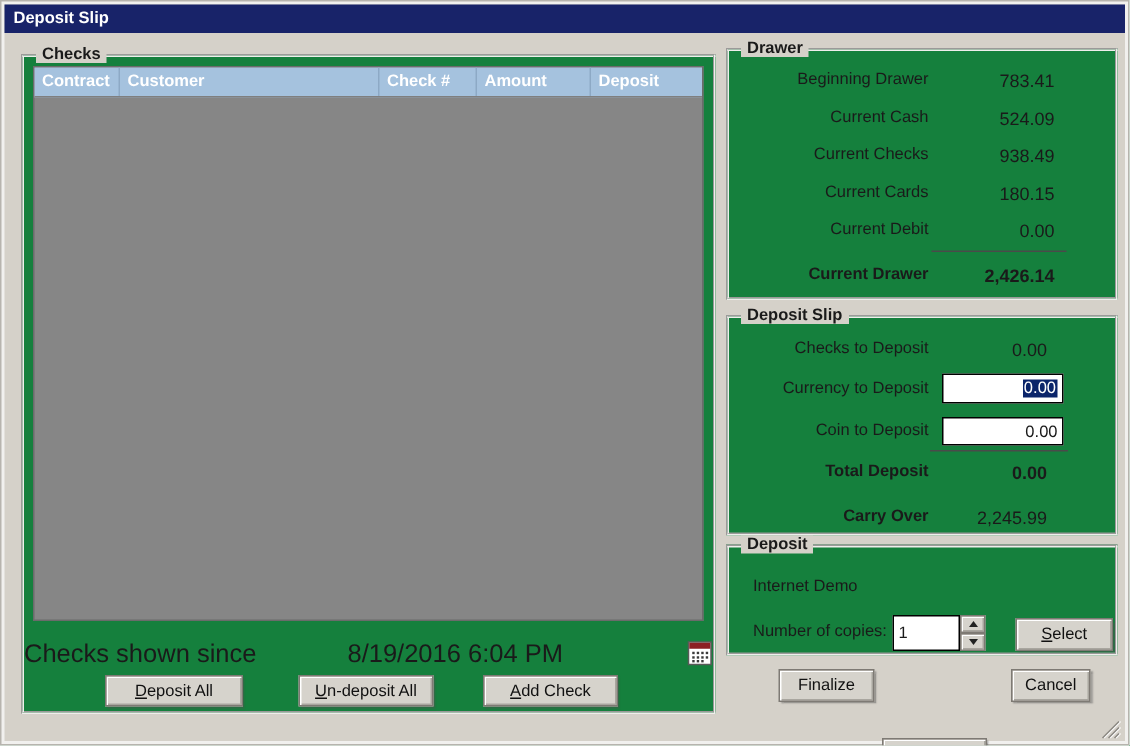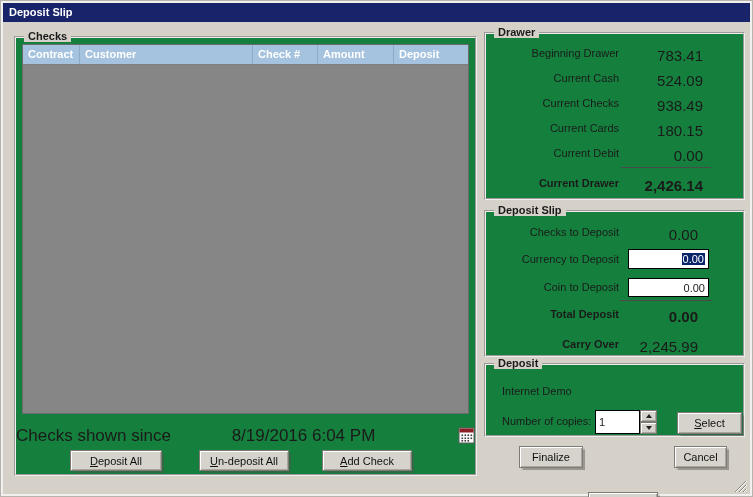--- a/index.html
+++ b/index.html
@@ -74,21 +74,21 @@
     border: 1px solid #7e7a74;
     box-shadow: inset 1px 1px 0 #ffffff, inset -1px -1px 0 #a9a69f, 1.5px 1.5px 1px rgba(80,80,80,0.45);
     font-family: "Liberation Sans", sans-serif; font-size: 11px;
     display: flex; align-items: center; justify-content: center;
     cursor: default; white-space: nowrap;
   }
   u { text-decoration: underline; }
 
   
   .rlabel { position: absolute; right: 124px; font-size: 11px; white-space: nowrap; }
-  .rvalue { position: absolute; font-size: 15px; white-space: nowrap; }
+  .rvalue { position: absolute; font-size: 12px; white-space: nowrap; }
   .bold { font-weight: bold; }
   .sepline { position: absolute; height: 1px; background: #4a4a4a; }
 
   .txtinput {
     position: absolute; background: #ffffff; border: 1px solid #000000;
     font-size: 11px; padding: 0 3px;
     display: flex; align-items: center; justify-content: flex-end;
   }
   .sel { background: #0a246a; color: #ffffff; padding: 0 1px; }
 

